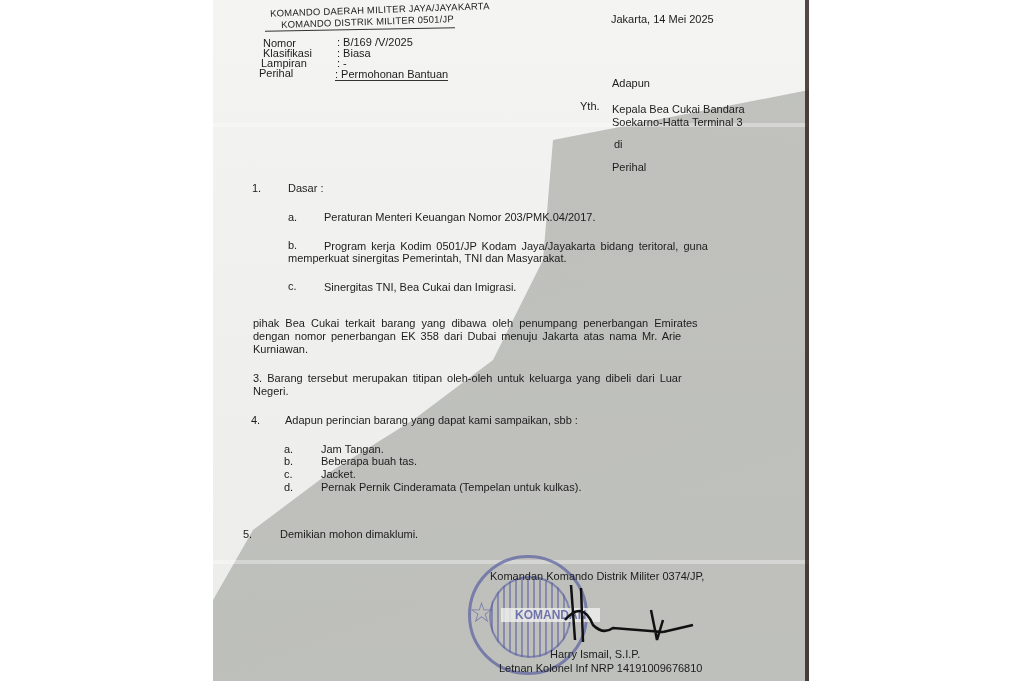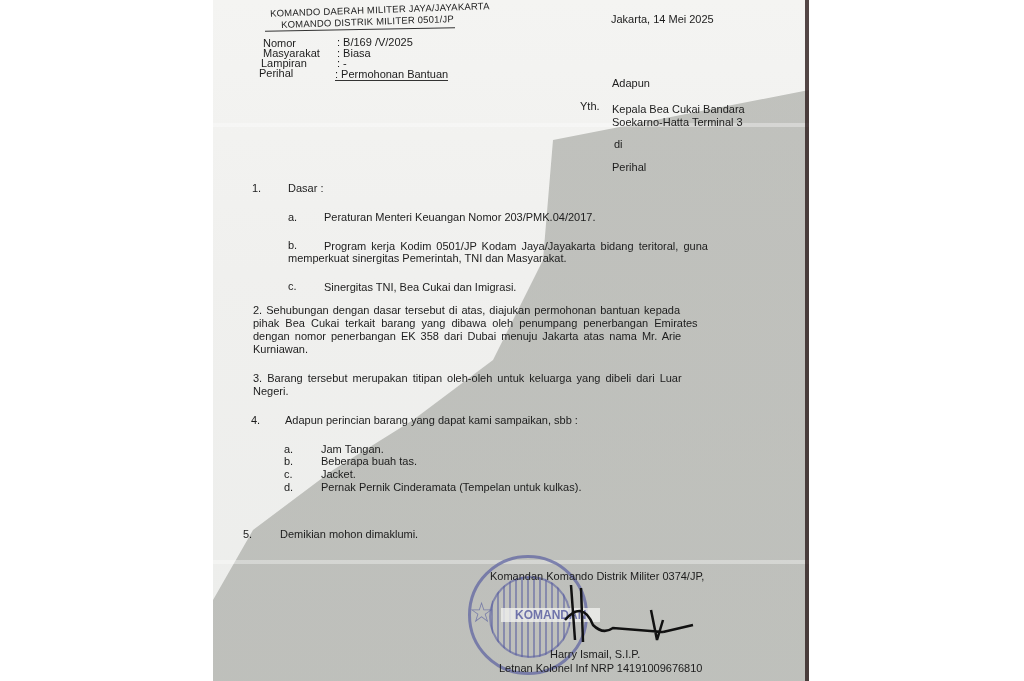--- a/index.html
+++ b/index.html
@@ -30,21 +30,21 @@
   <div class="shadow2"></div>
   <div class="fold" style="top:123px"></div>
   <div class="fold" style="top:560px"></div>
 
   <div class="t hdr" style="left:57px;top:4px;transform:rotate(-2deg)">KOMANDO DAERAH MILITER JAYA/JAYAKARTA</div>
   <div class="t hdr" style="left:68px;top:16px;transform:rotate(-2deg)">KOMANDO DISTRIK MILITER 0501/JP</div>
   <div style="position:absolute;left:52px;top:29px;width:190px;height:1px;background:#333;transform:rotate(-1deg)"></div>
 
   <div class="t" style="left:50px;top:37px">Nomor</div>
   <div class="t" style="left:124px;top:36px">: B/169 /V/2025</div>
-  <div class="t" style="left:50px;top:47px">Masyarakat</div>
+  <div class="t" style="left:50px;top:47px">Klasifikasi</div>
   <div class="t" style="left:124px;top:47px">: Biasa</div>
   <div class="t" style="left:48px;top:57px">Lampiran</div>
   <div class="t" style="left:124px;top:57px">: -</div>
   <div class="t" style="left:46px;top:67px">Perihal</div>
   <div class="t" style="left:122px;top:68px;border-bottom:1px solid #333">: Permohonan Bantuan</div>
 
   <div class="t" style="left:398px;top:13px">Jakarta, 14  Mei  2025</div>
   <div class="t" style="left:399px;top:77px">Adapun</div>
   <div class="t" style="left:367px;top:100px">Yth.</div>
   <div class="t" style="left:399px;top:103px">Kepala Bea Cukai Bandara</div>
@@ -55,21 +55,20 @@
   <div class="t" style="left:39px;top:182px">1.</div>
   <div class="t" style="left:75px;top:182px">Dasar :</div>
   <div class="t" style="left:75px;top:211px">a.</div>
   <div class="t" style="left:111px;top:211px">Peraturan Menteri Keuangan Nomor 203/PMK.04/2017.</div>
   <div class="t" style="left:75px;top:239px">b.</div>
   <div class="t" style="left:111px;top:240px;word-spacing:2px">Program kerja Kodim 0501/JP Kodam Jaya/Jayakarta bidang teritoral, guna</div>
   <div class="t" style="left:75px;top:252px">memperkuat sinergitas Pemerintah, TNI dan Masyarakat.</div>
   <div class="t" style="left:75px;top:280px">c.</div>
   <div class="t" style="left:111px;top:281px">Sinergitas TNI, Bea Cukai dan Imigrasi.</div>
 
-  <div class="t" style="left:40px;top:304px;word-spacing:1px">2.      Sehubungan dengan dasar tersebut di atas, diajukan permohonan bantuan kepada</div>
   <div class="t" style="left:40px;top:317px;word-spacing:3px">pihak Bea Cukai terkait barang yang dibawa oleh penumpang penerbangan Emirates</div>
   <div class="t" style="left:40px;top:330px;word-spacing:2px">dengan nomor penerbangan EK 358 dari Dubai menuju Jakarta  atas nama Mr. Arie</div>
   <div class="t" style="left:40px;top:343px">Kurniawan.</div>
 
   <div class="t" style="left:40px;top:372px;word-spacing:2px">3.      Barang tersebut merupakan titipan oleh-oleh untuk keluarga yang dibeli dari Luar</div>
   <div class="t" style="left:40px;top:385px">Negeri.</div>
 
   <div class="t" style="left:38px;top:414px">4.</div>
   <div class="t" style="left:72px;top:414px">Adapun perincian barang yang dapat kami sampaikan, sbb :</div>
   <div class="t" style="left:71px;top:443px">a.</div>

